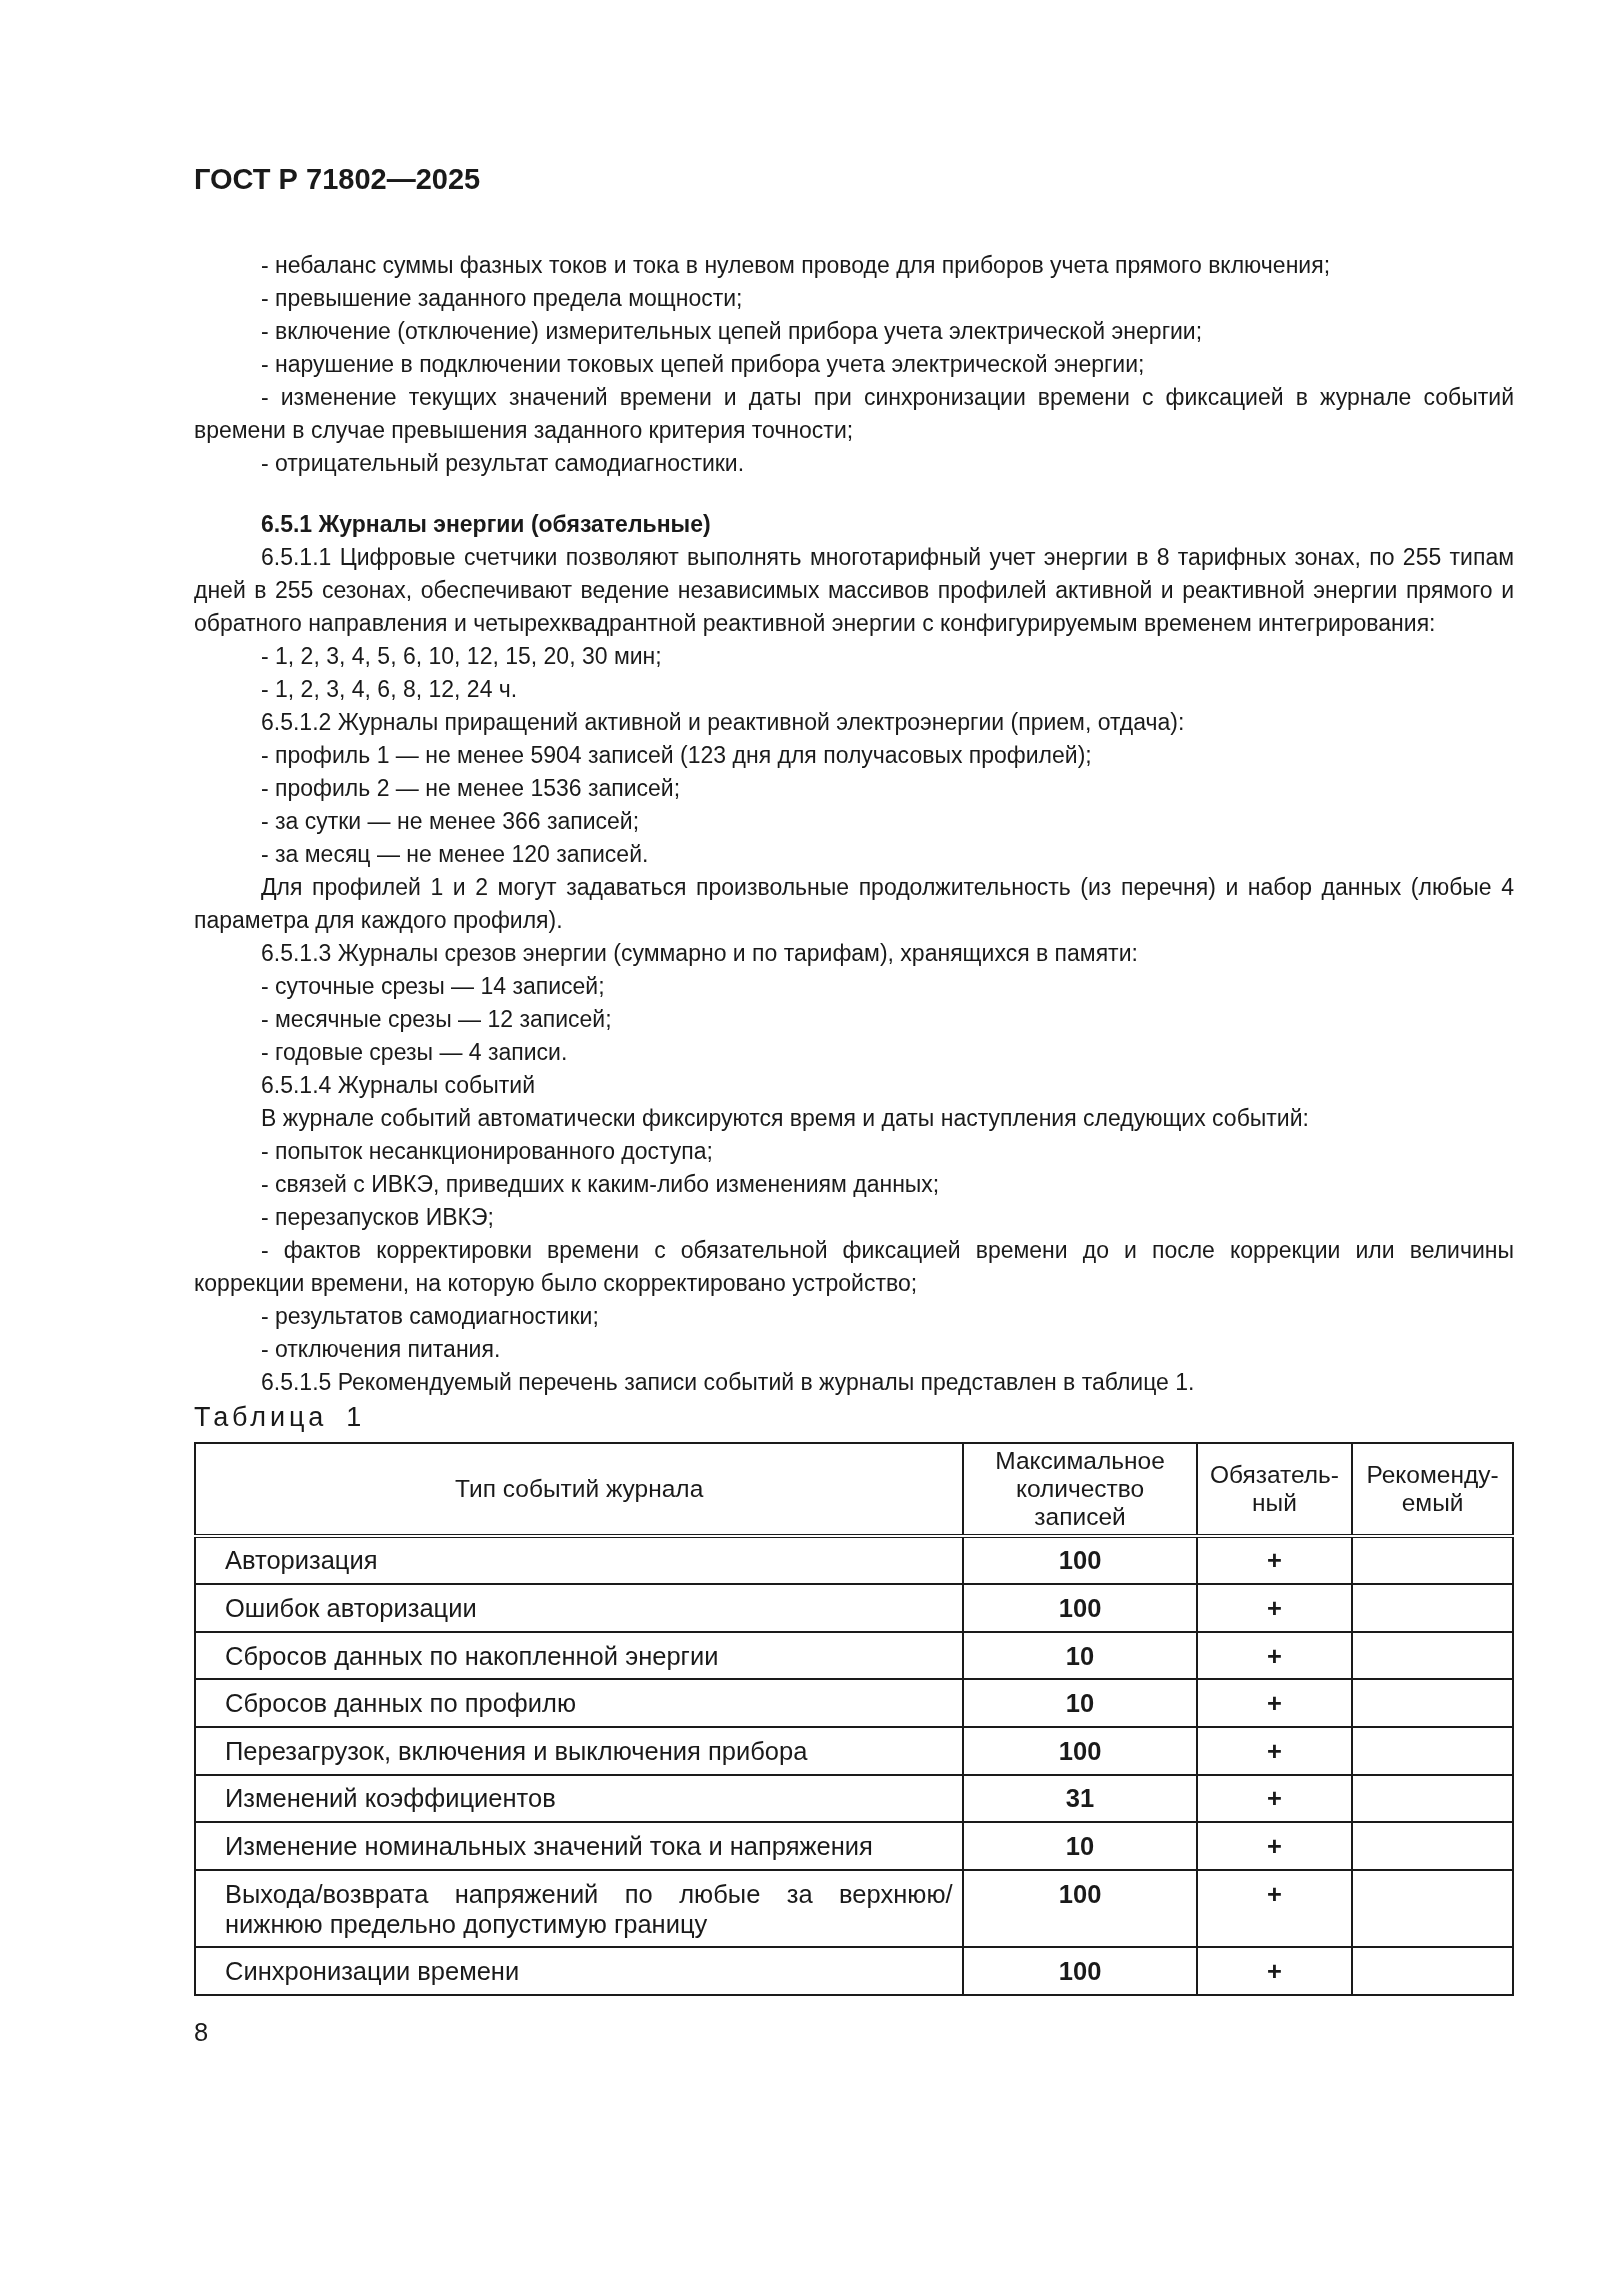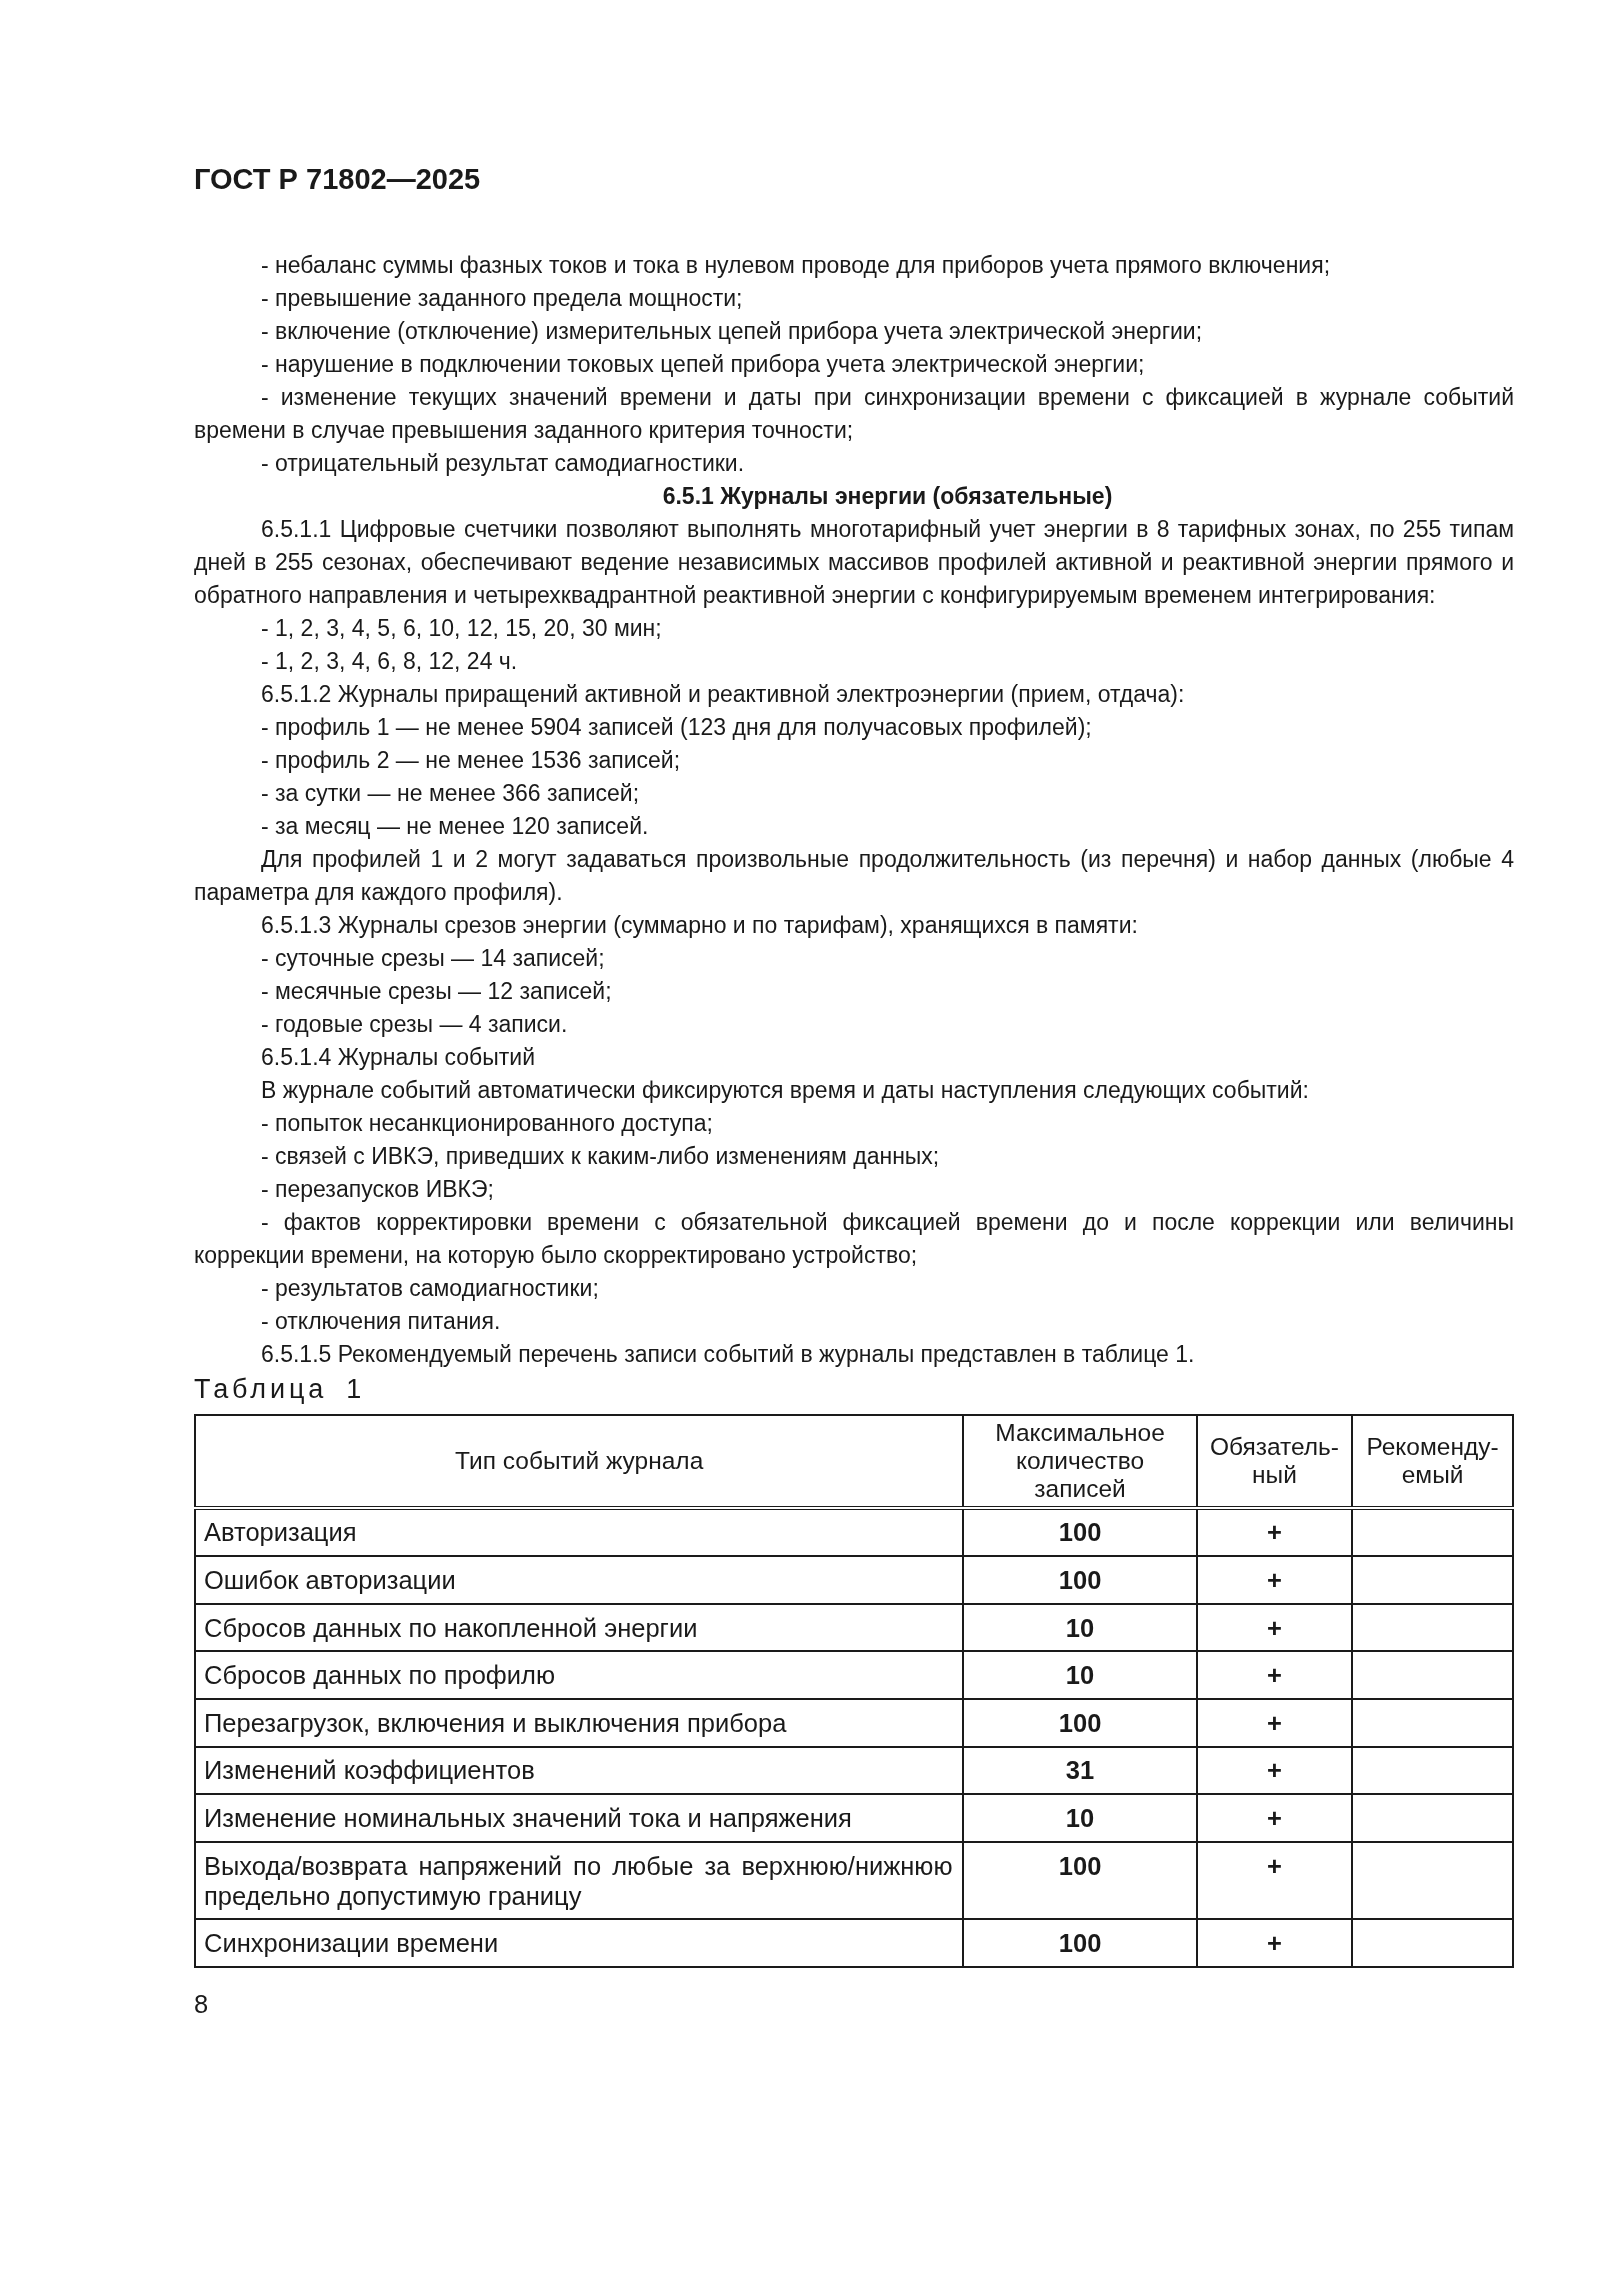--- a/index.html
+++ b/index.html
@@ -22,21 +22,21 @@
     line-height:33px;
   }
   .body-paragraphs { margin-top:53px; }
   .para {
     margin:0;
     font-size:23px;
     line-height:33px;
     text-indent:67px;
     text-align:justify;
   }
-  .para.bold { font-weight:bold; text-align:center; }
+  .para.bold { font-weight:bold; text-align:left;margin-top:28px; }
   .table-caption {
     margin-top:3px;
     font-size:27px;
     line-height:31px;
     letter-spacing:3.9px;
     word-spacing:7.8px;
   }
   table.events {
     border-collapse:collapse;
     table-layout:fixed;
@@ -56,21 +56,21 @@
     height:59px;
   }
   table.events td {
     border:2px solid #1a1a1a;
     border-top-width:2.9px;
     font-size:25.5px;
     line-height:30px;
     vertical-align:top;
     padding:7.8px 9.8px;
   }
-  table.events td.c0 { text-align:justify; padding-left:8px; }
+  table.events td.c0 { text-align:justify; padding-left:29px; }
   table.events td.c1, table.events td.c2, table.events td.c3 { text-align:center;font-weight:bold; }
   .page-number {
     margin-top:21.6px;
     font-size:25.5px;
     line-height:29px;
   }
 </style>
 </head>
 <body>
 

